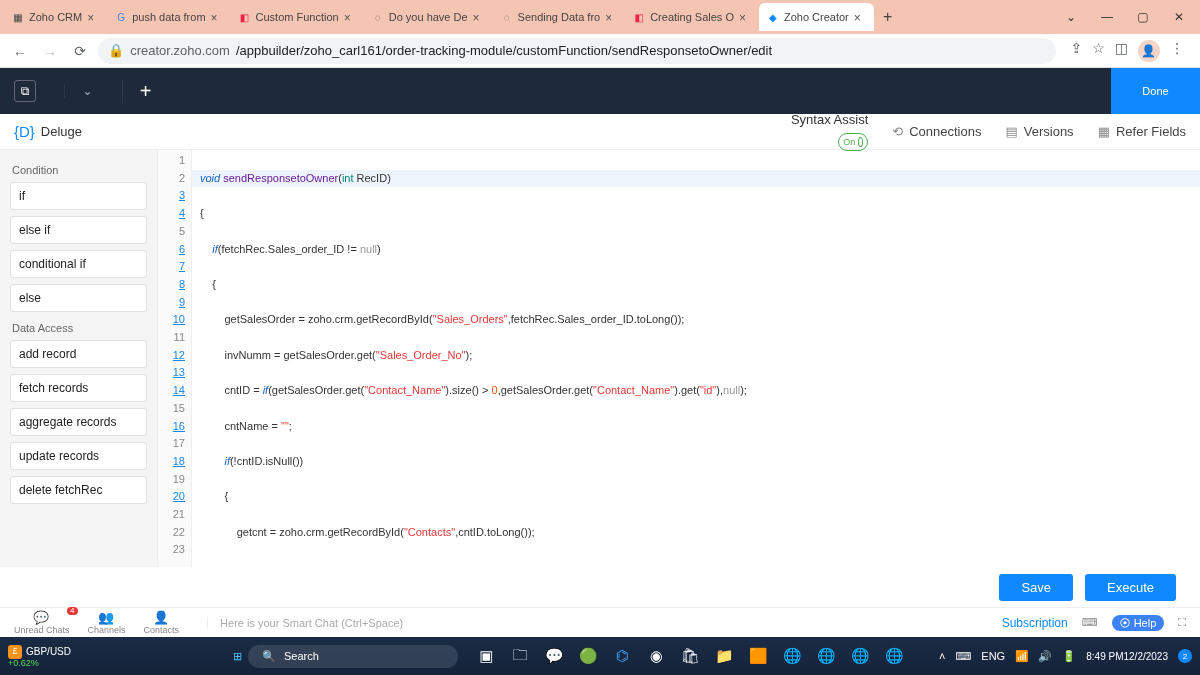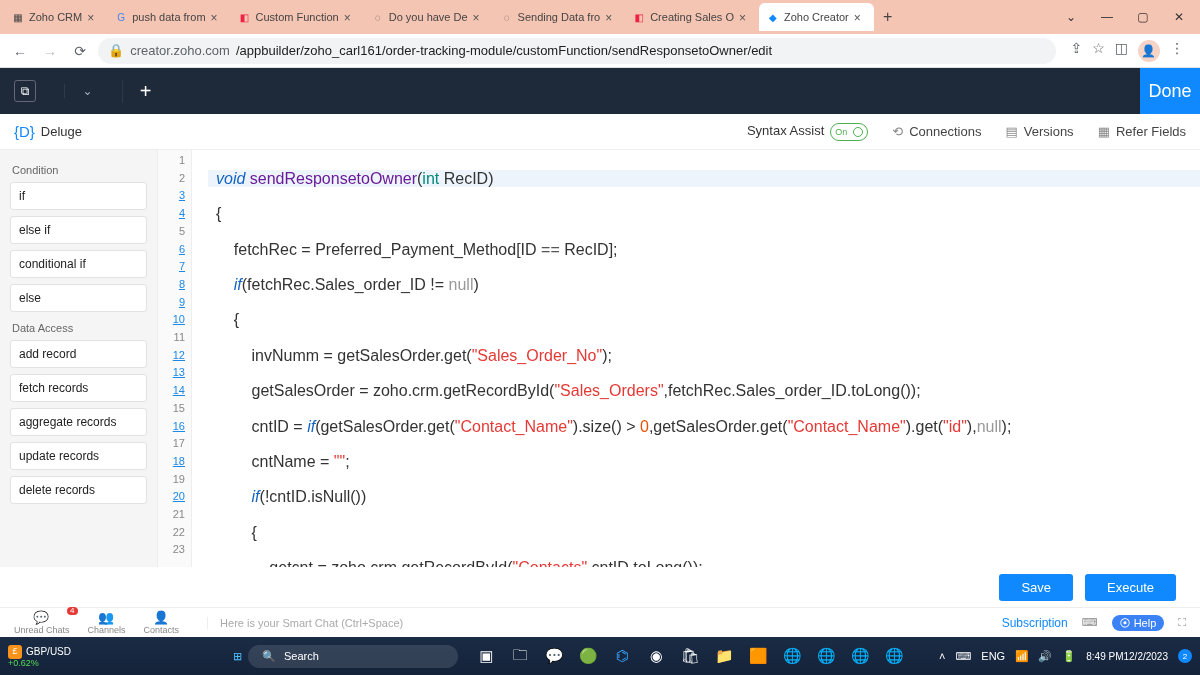--- a/index.html
+++ b/index.html
@@ -26,44 +26,44 @@
 
 
 .app-header { height: 46px; background: #1e2a3a; color: #fff; display: flex; align-items: stretch; }
 .header-left { display: flex; align-items: center; padding-left: 14px; gap: 12px; }
 .header-icon { width: 22px; height: 22px; border: 1px solid #667; border-radius: 3px; display:flex; align-items:center; justify-content:center; font-size:12px;}
 .header-titles { display: flex; flex-direction: column; line-height: 1.15; }
 .header-sub { font-size: 10px; color: #aab; font-weight: 600; }
 .header-main { font-size: 14px; font-weight: 600; }
 .header-chev { width: 46px; display:flex; align-items:center; justify-content:center; color:#aab; font-size: 12px; border-left: 1px solid #2d3a4a; margin-left: 16px;}
 .header-plus { width: 46px; display:flex; align-items:center; justify-content:center; color:#fff; font-size: 20px; border-left: 1px solid #2d3a4a; }
-.done-btn { margin-left: auto; width: 60px; background: #1089ff; display: flex; align-items: center; justify-content: center; font-size: 18px; font-weight: 500; }
+.done-btn { margin-left: auto; width: 89px; background: #1089ff; display: flex; align-items: center; justify-content: center; font-size: 11px; font-weight: 500; }
 
 
 .toolbar { height: 36px; border-bottom: 1px solid #eee; display: flex; align-items: center; padding: 0 14px; font-size: 13px; color: #333; }
 .toolbar .deluge { display:flex; align-items:center; gap:6px; font-weight: 500;}
 .toolbar .deluge-icon { color:#1089ff; font-size: 15px;}
 .toolbar-right { margin-left: auto; display: flex; align-items: center; gap: 24px; }
-.syntax-assist { display:flex; align-items:flex-start; gap:6px; }
-.switch { width: 38px; height: 18px; border: 1px solid #4caf50; border-radius: 9px; display:flex; align-items:center; padding: 0 4px; gap:3px; }
+.syntax-assist { display:flex; align-items:flex-end; gap:6px;flex-direction:column; }
+.switch { width: 30px; height: 18px; border: 1px solid #4caf50; border-radius: 9px; display:flex; align-items:center; padding: 0 4px; gap:3px; }
 .switch-label { font-size: 9px; color: #4caf50; }
 .switch-knob { width: 10px; height:10px; border-radius:50%; border:1px solid #4caf50; margin-left:auto; }
 .tb-item { display:flex; align-items:center; gap:6px; color: #444; }
 .tb-icon { color:#888; font-size: 13px; }
 
 
 .main { flex: 1; display: flex; min-height: 0; }
 .sidebar { width: 158px; background: #f5f5f5; border-right: 1px solid #eee; padding: 10px 10px; font-size: 12px; overflow: hidden;}
 .sidebar-heading { color:#666; font-size: 11px; padding: 4px 2px 6px; }
 .snippet-box { background:#fff; border:1px solid #e2e2e2; border-radius:3px; padding: 6px 8px; margin-bottom: 6px; color:#222; }
 
 .editor { flex:1; display:flex; min-height:0; }
 .gutter { width: 34px; background:#fafafa; border-right:1px solid #eee; text-align:right; padding-right:6px; font-size: 11px; color: #1e88e5; font-family: Consolas, monospace; line-height: 17.7px; padding-top: 2px;}
 .gutter .plain { color:#888; }
-.code { flex:1; font-family: Consolas, "Courier New", monospace; font-size: 16px; line-height: 17.7px; padding-top: 2px; white-space: pre; color: #333; overflow:hidden;margin-left:16px;}
+.code { flex:1; font-family: Consolas, "Courier New", monospace; font-size: 11px; line-height: 17.7px; padding-top: 2px; white-space: pre; color: #333; overflow:hidden;}
 .code .line { padding-left: 8px; }
 .code .line.hl { background: #edf4fb; }
 .kw { color: #1565c0; font-style: italic; }
 .type { color: #00897b; }
 .str { color: #e53935; }
 .num { color: #e65100; }
 .op  { color: #555; }
 .null { color: #999; }
 .fn  { color: #6a1b9a; }
 
@@ -203,21 +203,21 @@
     <div class="sidebar-heading">Condition</div>
     <div class="snippet-box">if</div>
     <div class="snippet-box">else if</div>
     <div class="snippet-box">conditional if</div>
     <div class="snippet-box">else</div>
     <div class="sidebar-heading">Data Access</div>
     <div class="snippet-box">add record</div>
     <div class="snippet-box">fetch records</div>
     <div class="snippet-box">aggregate records</div>
     <div class="snippet-box">update records</div>
-    <div class="snippet-box">delete records</div>
+    <div class="snippet-box">delete fetchRec</div>
   </div>
 
   <div class="editor">
     <div class="gutter">
       <div class="plain">1</div>
         <div class="plain">2</div>
         <div><u>3</u></div>
         <div><u>4</u></div>
         <div class="plain">5</div>
         <div><u>6</u></div>
@@ -235,25 +235,24 @@
         <div><u>18</u></div>
         <div class="plain">19</div>
         <div><u>20</u></div>
         <div class="plain">21</div>
         <div class="plain">22</div>
         <div class="plain">23</div>
     </div>
     <div class="code">
 <div class="line hl"><span class="kw">void</span><span class="fn"> sendResponsetoOwner</span><span>(</span><span class="type">int</span><span> RecID</span><span>)</span></div>
 <div class="line">{</div>
-<div class="line"><span>    fetchRec = Preferred_Payment_Method[ID </span><span class="op">==</span><span> RecID];</span></div>
 <div class="line"><span class="kw">    if</span><span>(fetchRec.Sales_order_ID != </span><span class="null">null</span><span>)</span></div>
 <div class="line">    {</div>
+<div class="line"><span>        getSalesOrder = zoho.crm.getRecordById(</span><span class="str">"Sales_Orders"</span><span>,fetchRec.Sales_order_ID.toLong());</span></div>
 <div class="line"><span>        invNumm = getSalesOrder.get(</span><span class="str">"Sales_Order_No"</span><span>);</span></div>
-<div class="line"><span>        getSalesOrder = zoho.crm.getRecordById(</span><span class="str">"Sales_Orders"</span><span>,fetchRec.Sales_order_ID.toLong());</span></div>
 <div class="line"><span>        cntID = </span><span class="kw">if</span><span>(getSalesOrder.get(</span><span class="str">"Contact_Name"</span><span>).size() &gt; </span><span class="num">0</span><span>,getSalesOrder.get(</span><span class="str">"Contact_Name"</span><span>).get(</span><span class="str">"id"</span><span>),</span><span class="null">null</span><span>);</span></div>
 <div class="line"><span>        cntName = </span><span class="str">""</span><span>;</span></div>
 <div class="line"><span class="kw">        if</span><span>(!cntID.isNull())</span></div>
 <div class="line">        {</div>
 <div class="line"><span>            getcnt = zoho.crm.getRecordById(</span><span class="str">"Contacts"</span><span>,cntID.toLong());</span></div>
 
 
 
 
 

